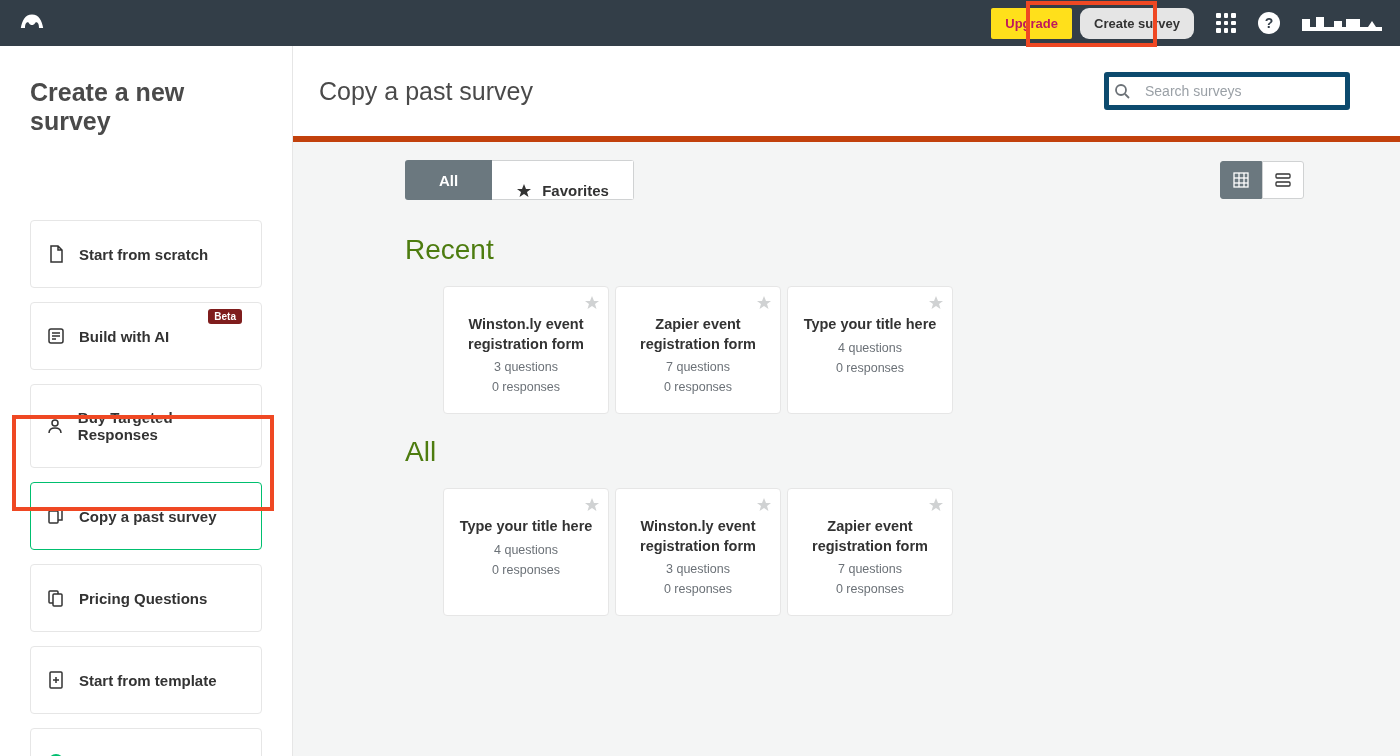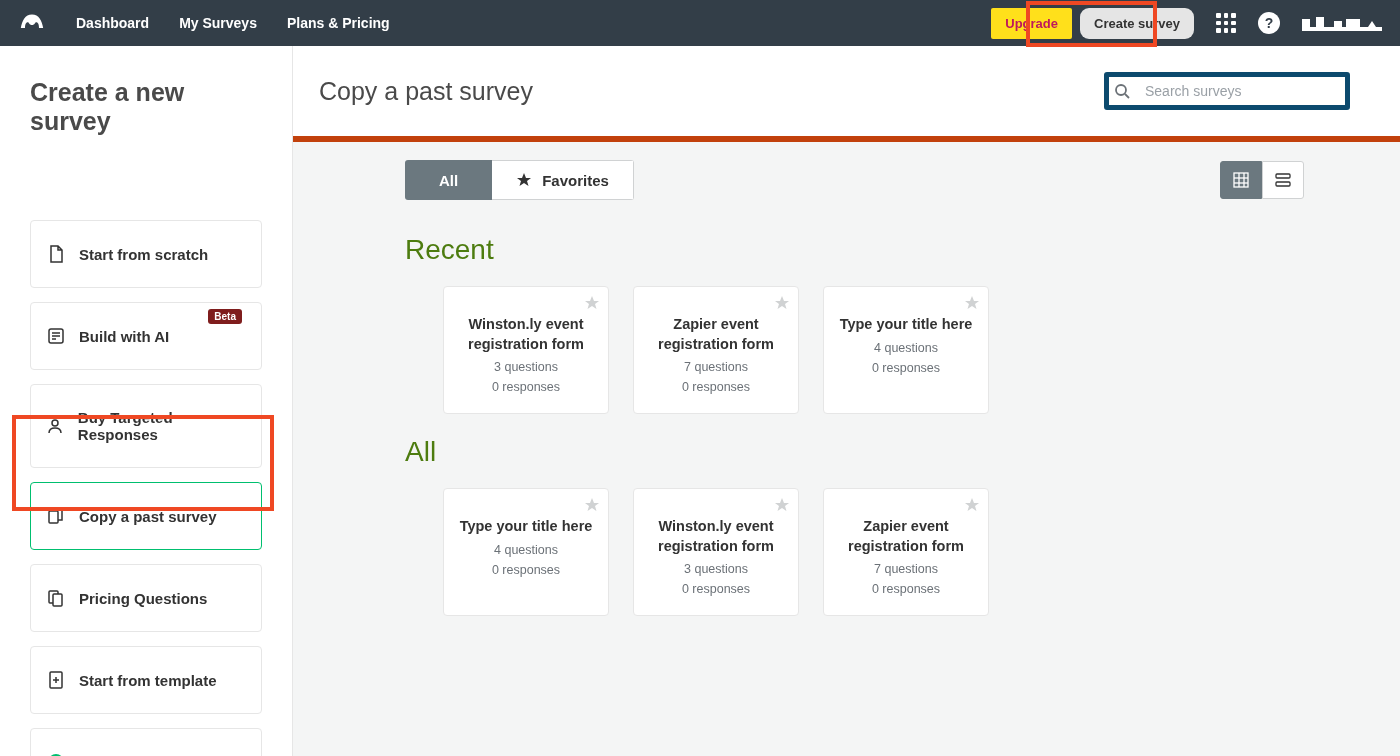--- a/index.html
+++ b/index.html
@@ -31,51 +31,46 @@
 .main-title{font-size:25px;color:#4a4a4a;font-weight:400;margin-left:26px}
 .main-header-spacer{flex:1}
 .search-wrap{position:relative;margin-right:24px}
 .search-wrap input{height:38px;width:246px;border:5px solid #0c4a6e;border-radius:3px;padding:0 12px 0 36px;font-size:14px;color:#333}
 .search-wrap input::placeholder{color:#9aa0a6}
 .search-wrap .sicon{position:absolute;left:10px;top:50%;transform:translateY(-50%);color:#6b7177}
 .content{flex:1;background:#f4f5f5;border-top:6px solid #c2410c;padding:18px 26px}
 .filter-row{display:flex;align-items:center;margin-left:86px}
 .filter-group{display:flex;border-radius:3px;overflow:hidden}
 .filter-all{background:#6b787f;color:#fff;border:none;padding:11px 34px;font-size:15px;font-weight:600;cursor:pointer}
-.filter-fav{background:#fff;color:#333;border:1px solid #d0d2d3;border-left:none;padding:0 24px;height:40px;display:flex;align-items:center;gap:10px;font-size:15px;font-weight:600;cursor:pointer}
+.filter-fav{background:#fff;color:#333;border:1px solid #d0d2d3;border-left:none;padding:0 24px;height:40px;display:flex;align-items:flex-end;gap:10px;font-size:15px;font-weight:600;cursor:pointer}
 .filter-spacer{flex:1}
 .view-group{display:flex}
 .view-btn{width:42px;height:38px;display:flex;align-items:center;justify-content:center;border:1px solid #d0d2d3;background:#fff;cursor:pointer}
 .view-btn.active{background:#6b787f;color:#fff;border-color:#6b787f}
 .view-btn:first-child{border-radius:3px 0 0 3px}
 .view-btn:last-child{border-radius:0 3px 3px 0}
 .section-label{font-size:28px;color:#4d7c0f;font-weight:400;margin:34px 0 20px 86px}
 .section-label.all{margin-top:22px}
-.cards{display:flex;gap:24px;margin-left:124px}
+.cards{display:flex;gap:6px;margin-left:124px}
 .card{position:relative;width:166px;height:128px;background:#fff;border:1px solid #e6e6e6;border-radius:4px;padding:20px 12px 14px 12px;display:flex;flex-direction:column;align-items:center;cursor:pointer;text-align:center}
 .card .star{position:absolute;top:8px;right:8px;color:#d0d2d3}
 .card-title{font-size:14.5px;font-weight:700;color:#333;line-height:1.35;margin-top:8px}
 .card-meta{font-size:12.5px;color:#6b7177;margin-top:6px}
 svg{display:block}
 .ring-icon{width:16px;height:16px;border:3px solid #00bf6f;border-radius:50%}
 </style>
 </head>
 <body>
 
 <div class="topbar">
   <div class="logo">
     <svg viewBox="0 0 40 30" width="28" height="22">
         <path d="M20 3 C10 3 6 12 4 22 L10 22 C10 16 12 14 14 14 C16 14 16 18 20 18 C24 18 24 14 26 14 C28 14 30 16 30 22 L36 22 C34 12 30 3 20 3 Z" fill="#fff"></path>
       </svg>
   </div>
-  <nav class="topnav">
-    <a>Dashboard</a>
-    <a>My Surveys</a>
-    <a>Plans &amp; Pricing</a>
-  </nav>
   <div class="topspacer"></div>
   <button class="btn-upgrade">Upgrade</button>
   <button class="btn-create">Create survey</button>
   <div class="topicons">
     <div class="apps-grid">
         <span></span>
         <span></span>
         <span></span>
         <span></span>
         <span></span>

